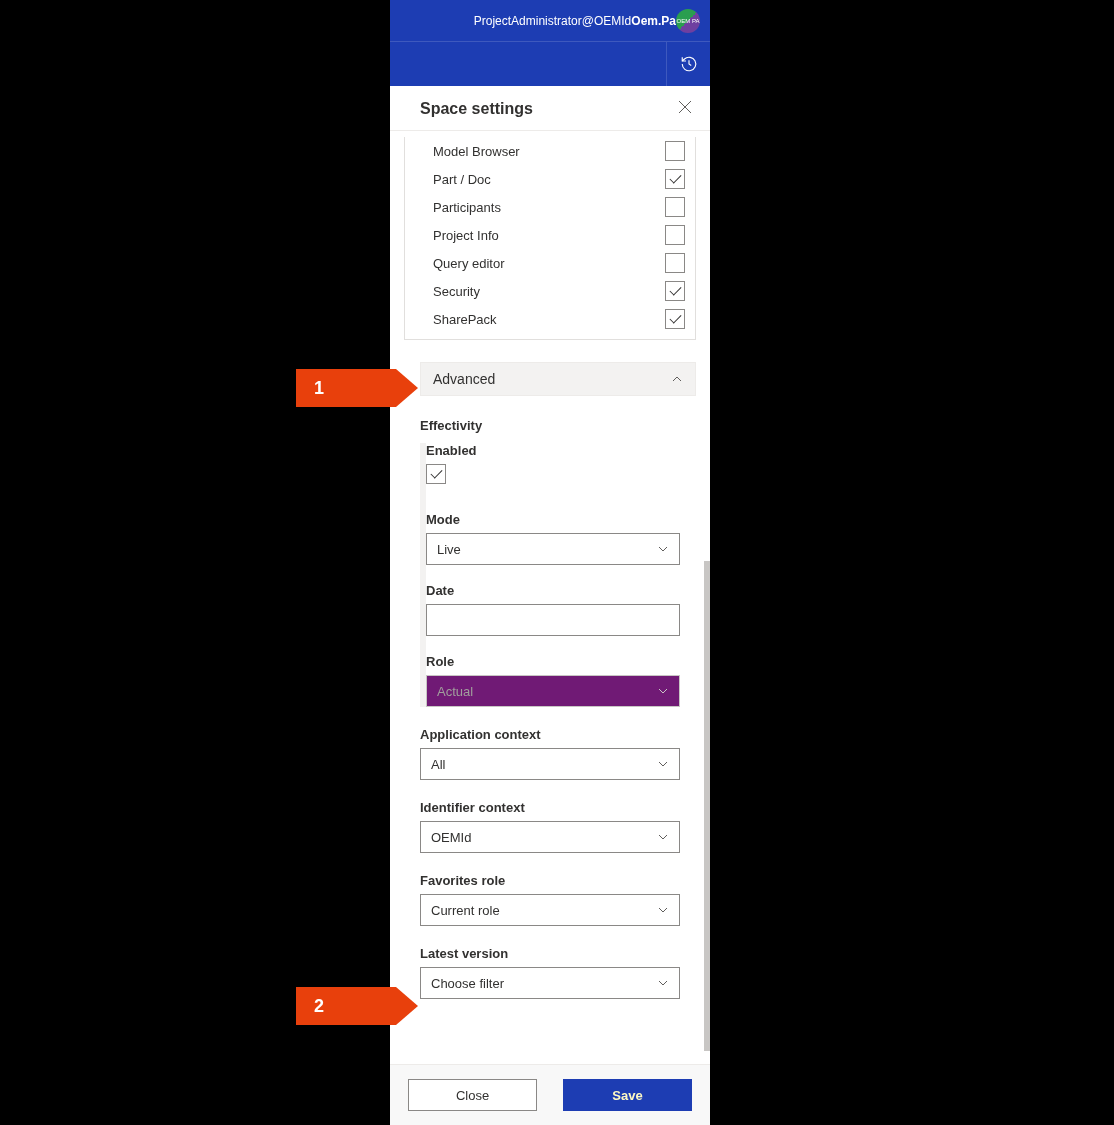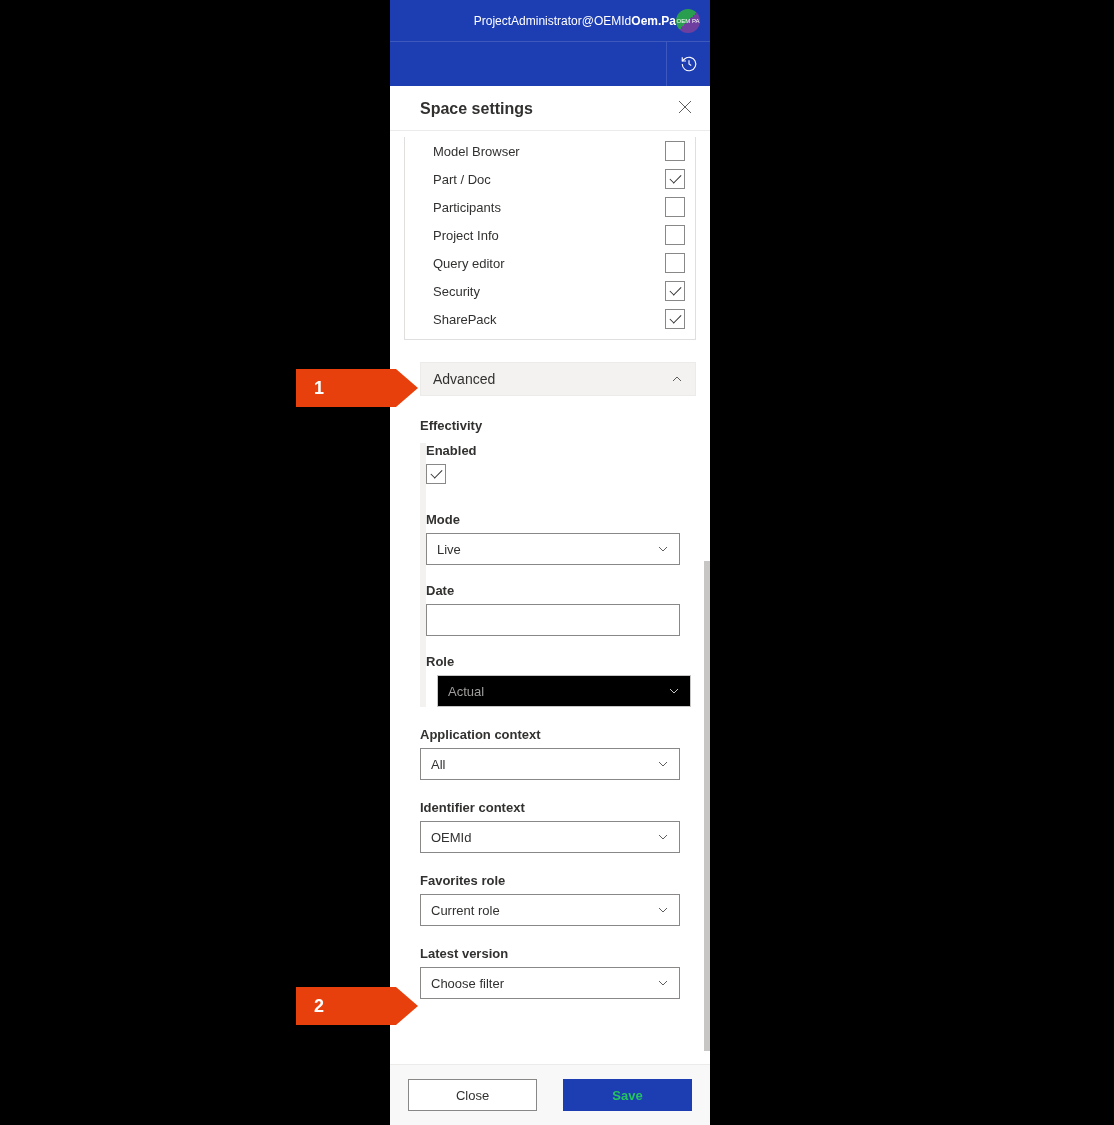--- a/index.html
+++ b/index.html
@@ -116,39 +116,39 @@
     width: calc(100% - 0px);
     border: 1px solid #8a8886;
     height: 32px;
     display: flex; align-items: center; justify-content: space-between;
     padding: 0 10px;
     font-size: 13px; color: #323130;
     background: #fff;
   }
   .field-wrap { margin: 0 30px; }
   .sub-block .select, .sub-block .text-input { width: 100%; gap: 32px; }
-  .select.disabled { background: #000000; color: #a19f9d; border-color: #c8c6c4; margin-left: 11px; }
+  .select.disabled { background: #701a75; color: #a19f9d; border-color: #c8c6c4; }
   .select.disabled .chevron polyline { stroke: #c8c6c4; }
 
   .chevron { flex-shrink: 0; }
 
   .panel-footer {
     background: #f8f8f8;
     border-top: 1px solid #edebe9;
     padding: 14px 18px;
     display: flex; justify-content: flex-end; gap: 26px;
   }
   .btn {
     height: 32px; width: 130px;
     font-size: 13px;
     display: flex; align-items: center; justify-content: center;
     cursor: pointer;
   }
   .btn-secondary { background: #fff; border: 1px solid #8a8886; color: #323130; }
-  .btn-primary { background: #1d3db3; color: #22c55e; border: 1px solid #1d3db3; font-weight: 600; justify-content: center; }
+  .btn-primary { background: #1d3db3; color: #fef9c3; border: 1px solid #1d3db3; font-weight: 600; justify-content: center; }
 
   
   .scroll-track {
     position: absolute;
     right: 0; top: 430px; width: 6px; height: 490px;
     background: #c8c6c4;
   }
 
   
   .callout {

